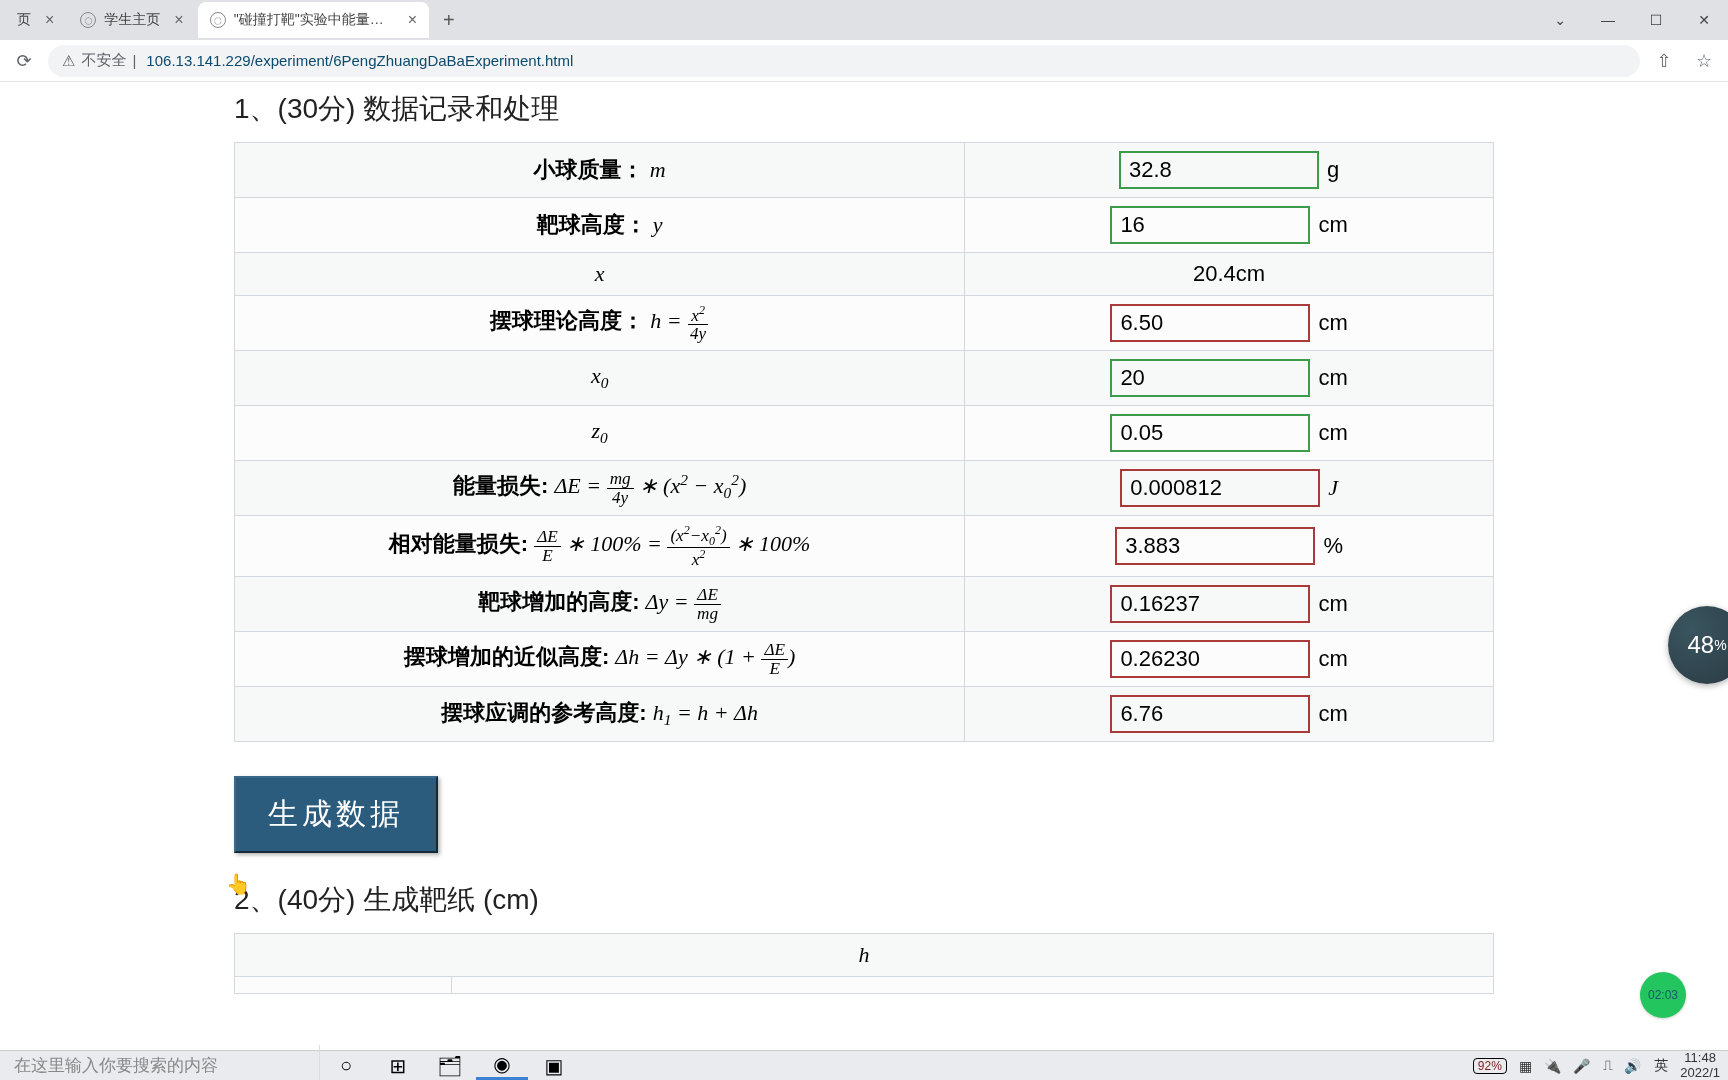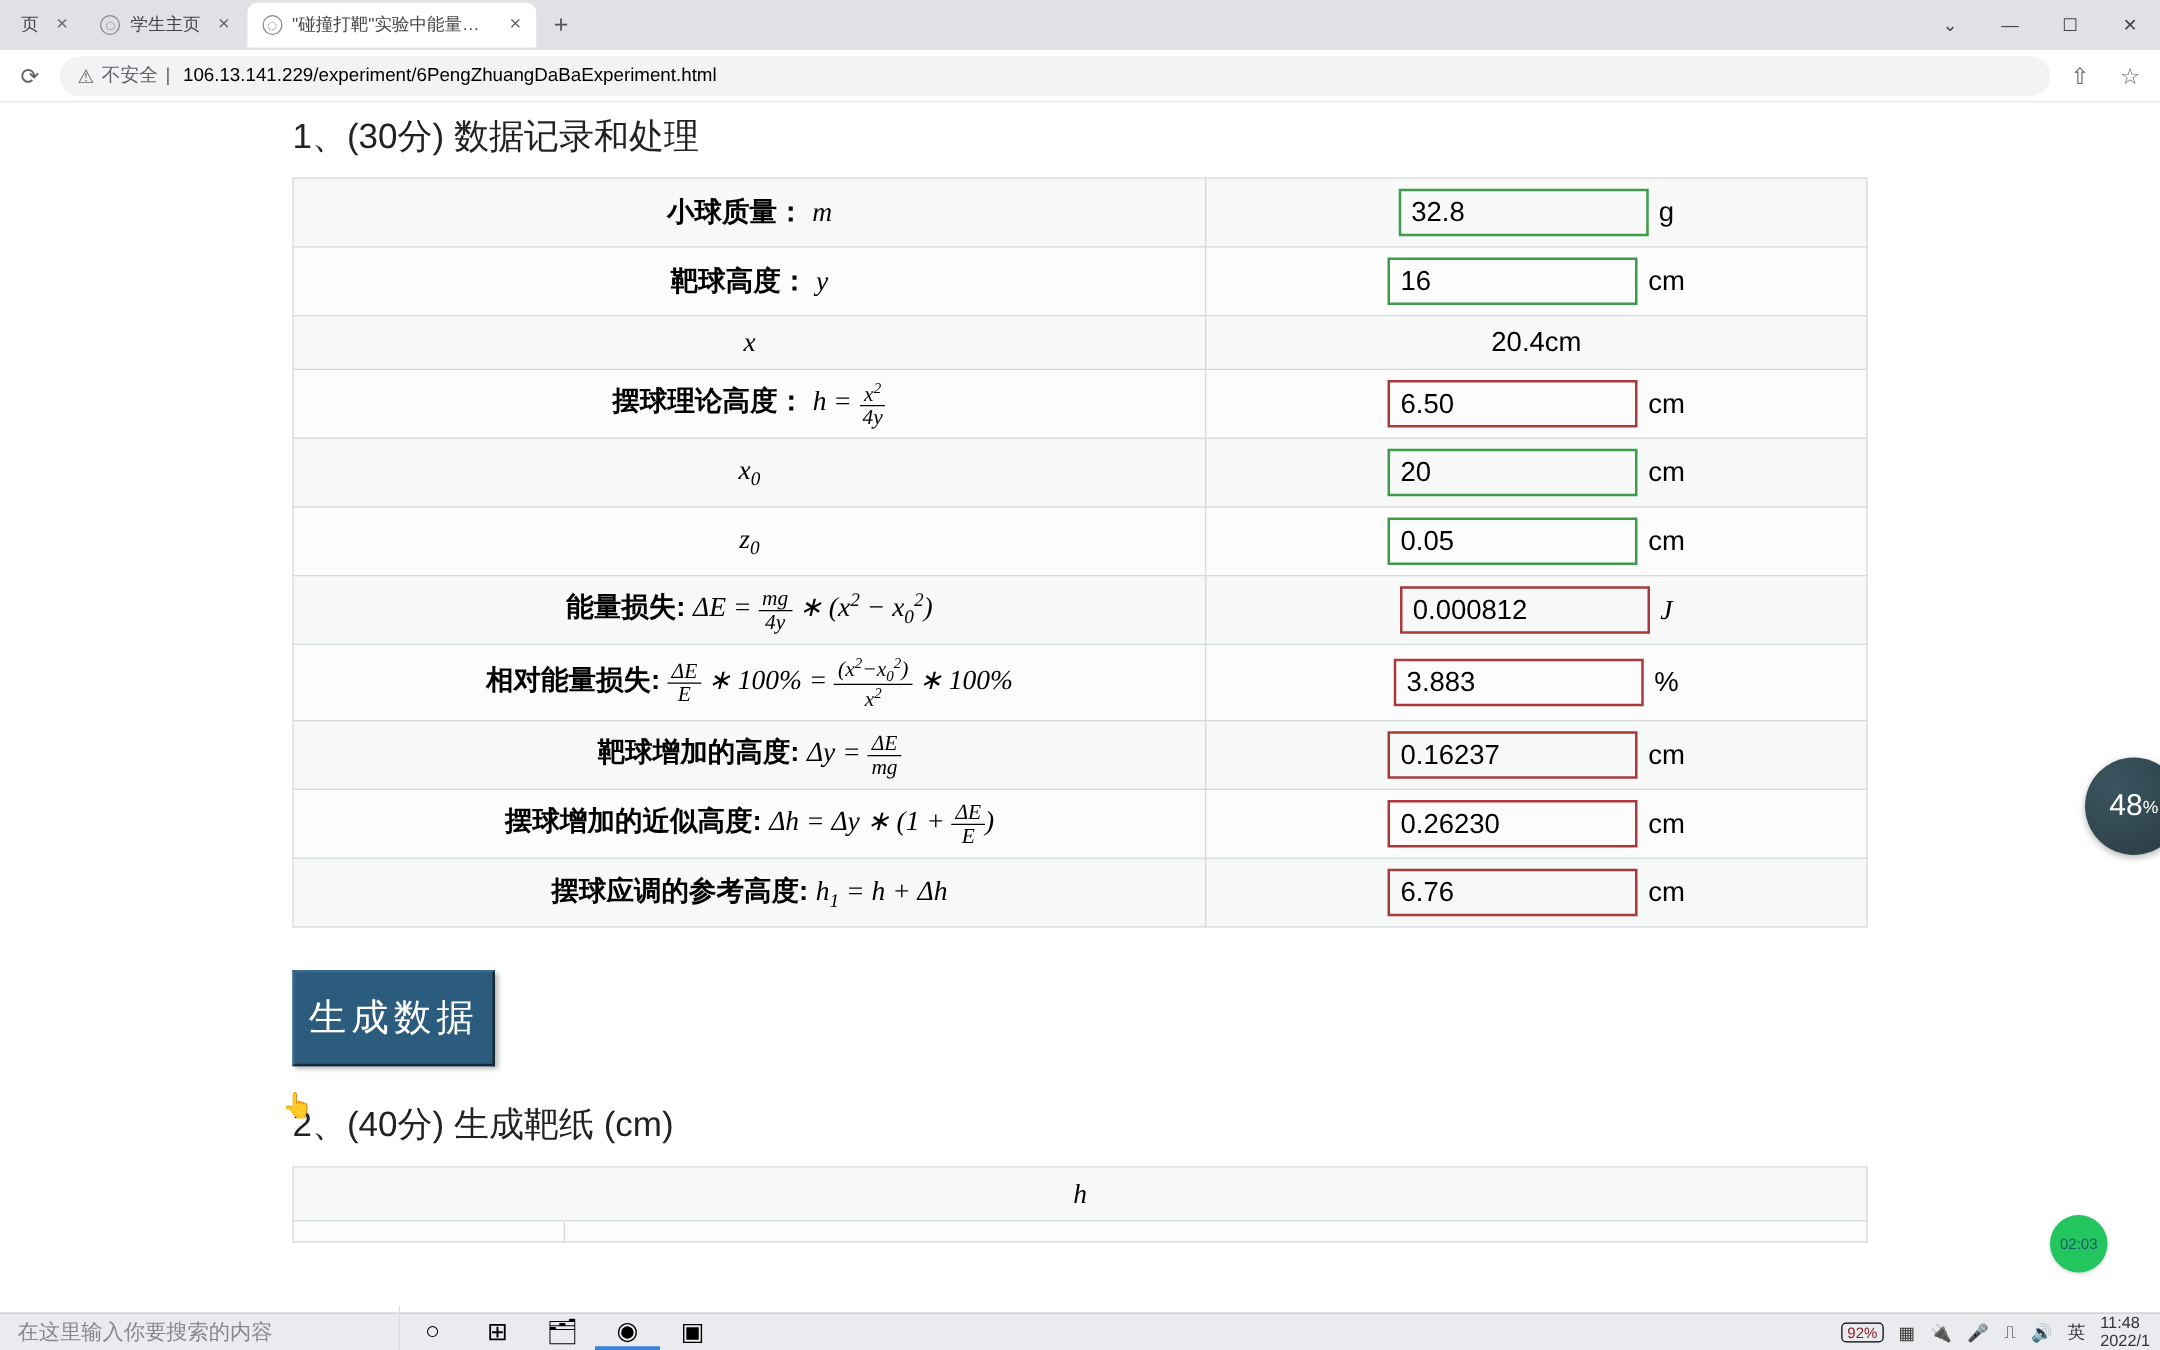--- a/index.html
+++ b/index.html
@@ -62,21 +62,21 @@
       align-items: center;
       background: #f1f3f4;
       border-radius: 20px;
       height: 32px;
       padding: 0 14px;
       gap: 10px;
       font-size: 15px;
       color: #5f6368;
     }
     .security-warn { display:flex; align-items:center; gap:6px; color:#5f6368; }
-    .url-text { color: #000000; }
+    .url-text { color: #0c4a6e; }
     .addr-icon { width: 32px; display:flex; align-items:center; justify-content:center; font-size:18px; color:#5f6368; }
     
     
     .page-viewport {
       width: 100%;
       height: calc(100% - 40px - 42px - 42px);
       overflow: auto;
       background: #fff;
     }
     .page-body {
@@ -125,21 +125,21 @@
     .frac .num { border-bottom: 1.2px solid #000; padding: 0 3px; }
     .frac .den { padding: 0 3px; }
     .sub { font-size: 0.7em; vertical-align: sub; }
     .sup { font-size: 0.7em; vertical-align: super; }
     
     .big-button {
       display: inline-block;
       background: #2c5c7d;
       color: #fff;
       font-size: 30px;
-      padding: 16px 11px;
+      padding: 16px 32px;
       border: 2px outset #3a6a8b;
       box-shadow: 2px 2px 4px rgba(0,0,0,0.3);
       margin: 34px 0 20px 0;
       cursor: pointer;
       letter-spacing: 4px;
     }
     
     
     .taskbar {
       position: absolute;
@@ -166,21 +166,21 @@
     .systray {
       margin-left: auto;
       display: flex;
       align-items: center;
       gap: 12px;
       padding-right: 8px;
       font-size: 14px;
       color: #333;
     }
     .battery-badge { border: 1px solid #000000; color: #7f1d1d; border-radius: 4px; padding: 0 4px; font-size: 12px; }
-    .clock-box { display:flex; flex-direction:column; align-items:flex-start; font-size:13px; line-height:1.1; }
+    .clock-box { display:flex; flex-direction:column; align-items:center; font-size:13px; line-height:1.1; }
     
     
     .float-big48 {
       position: absolute;
       right: -18px;
       top: 606px;
       width: 78px; height: 78px;
       border-radius: 50%;
       background: radial-gradient(circle at 30% 30%, #3a5560, #2a3a42);
       color: #fff;

